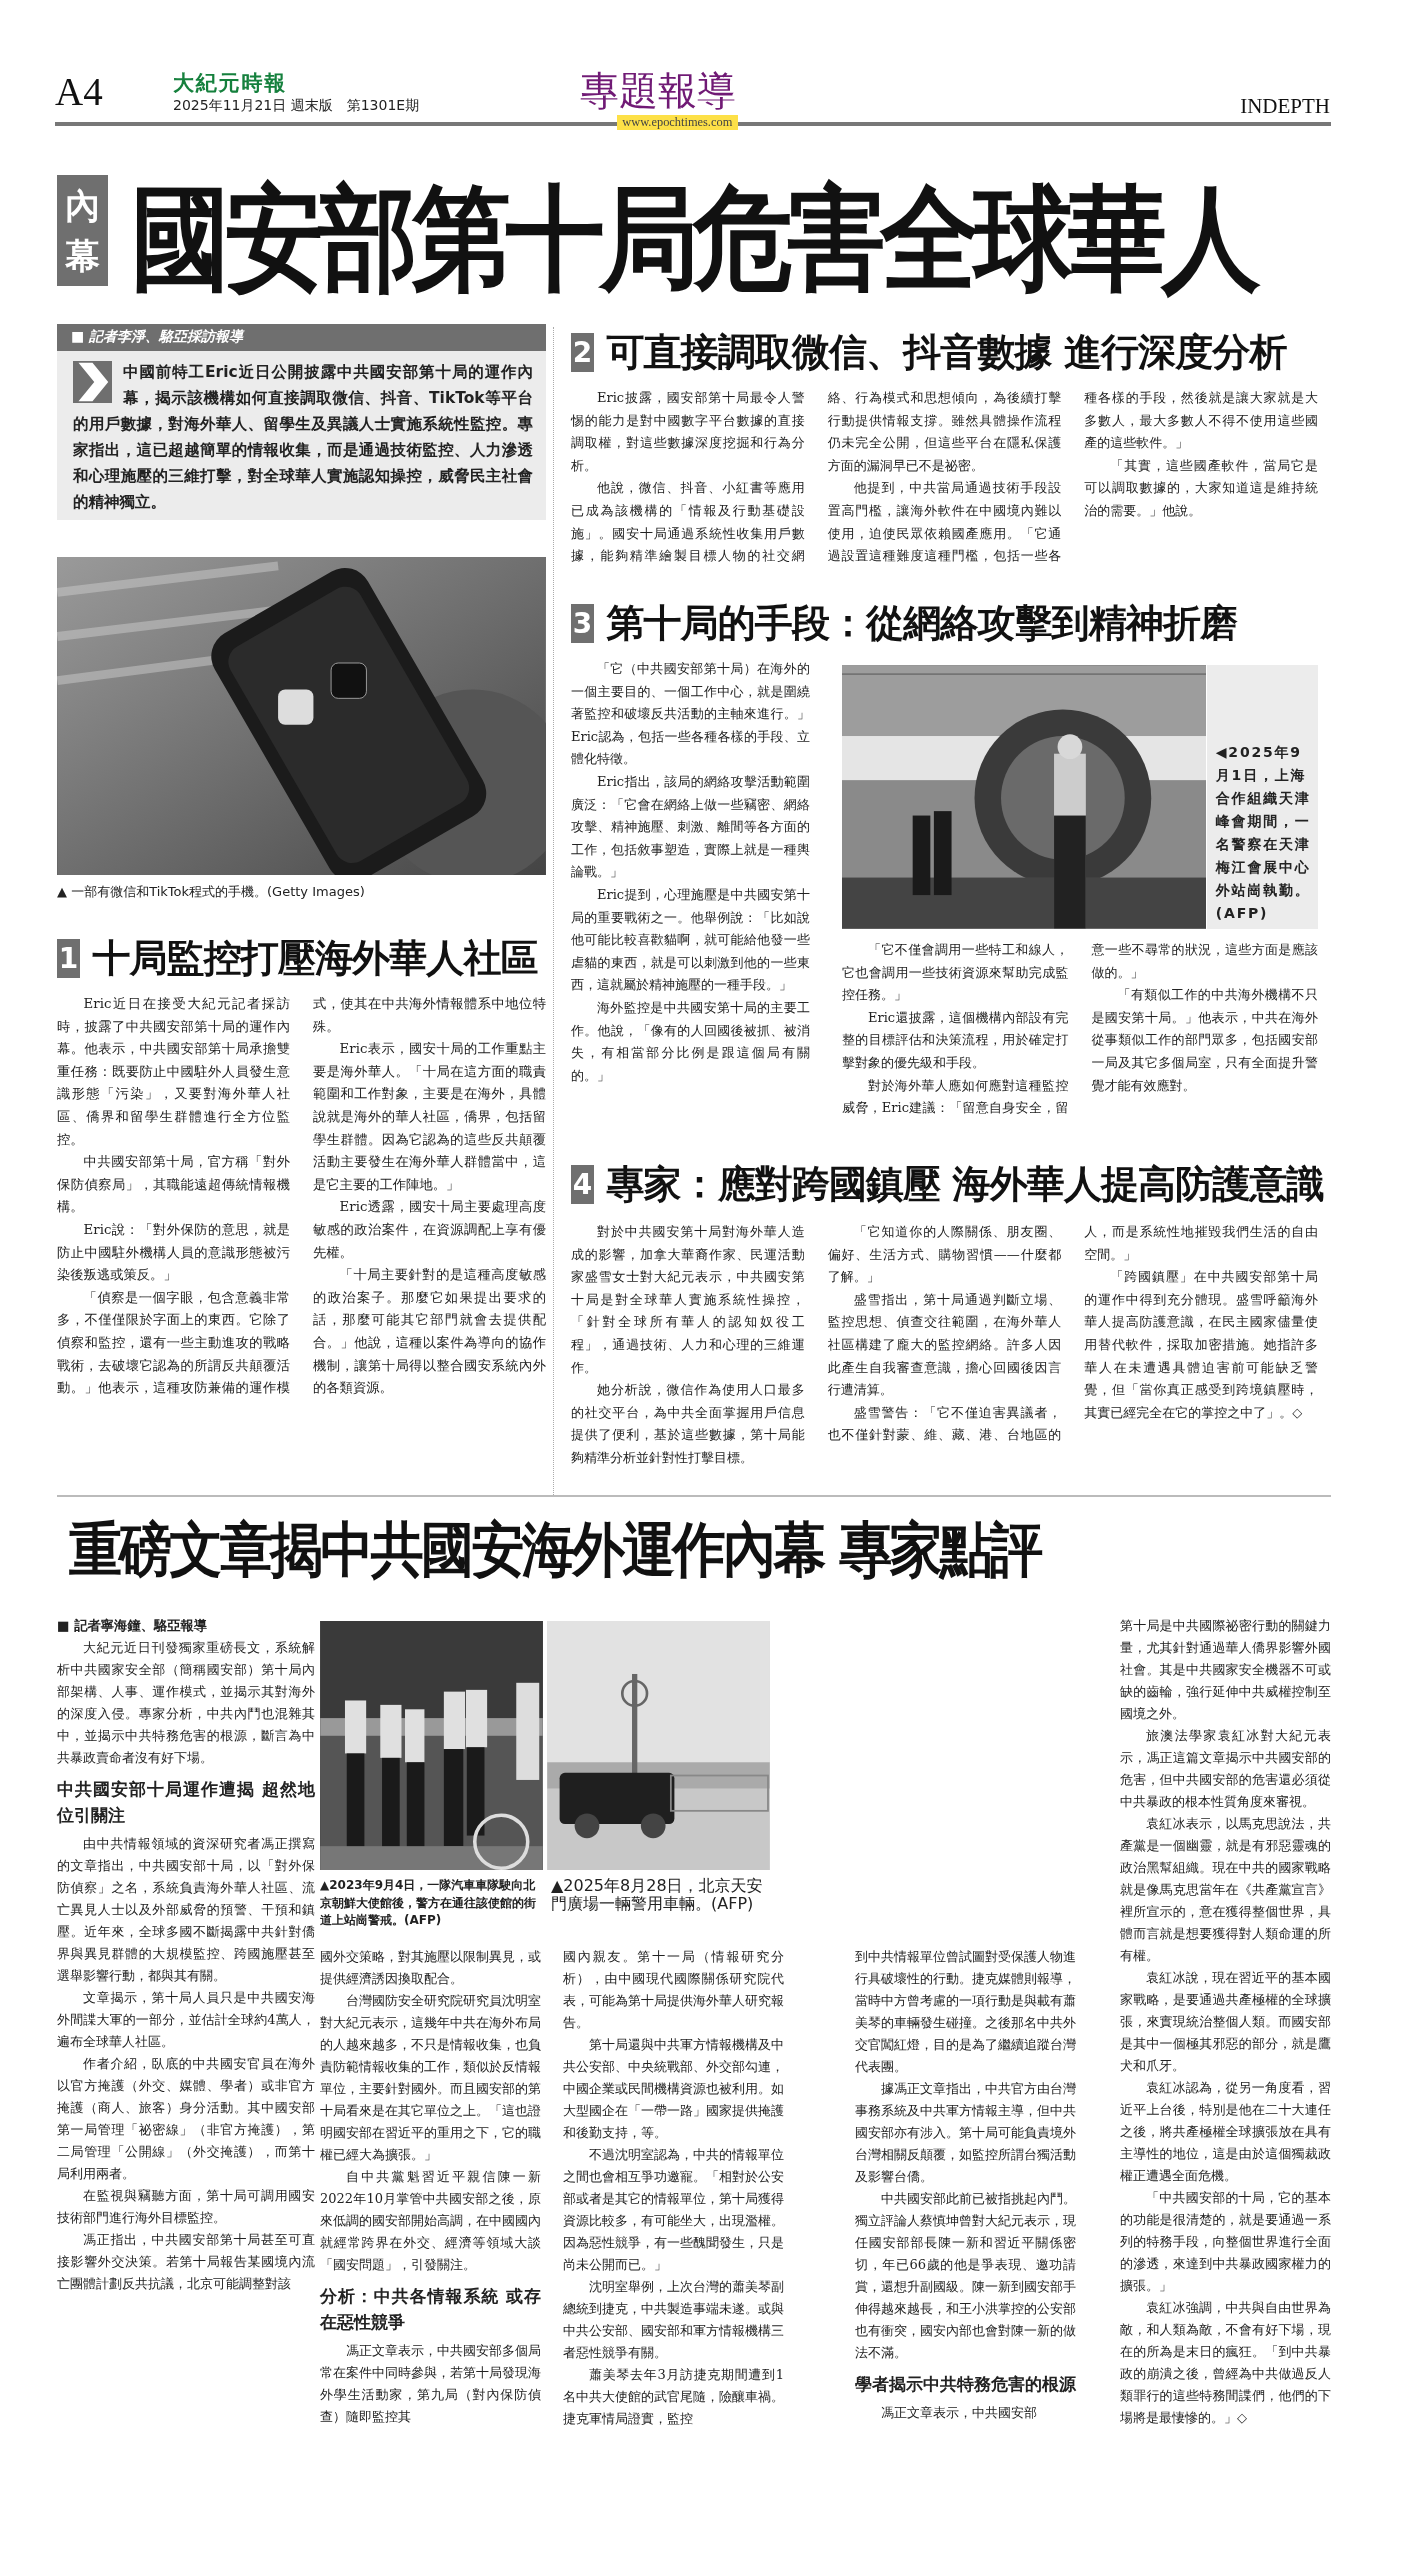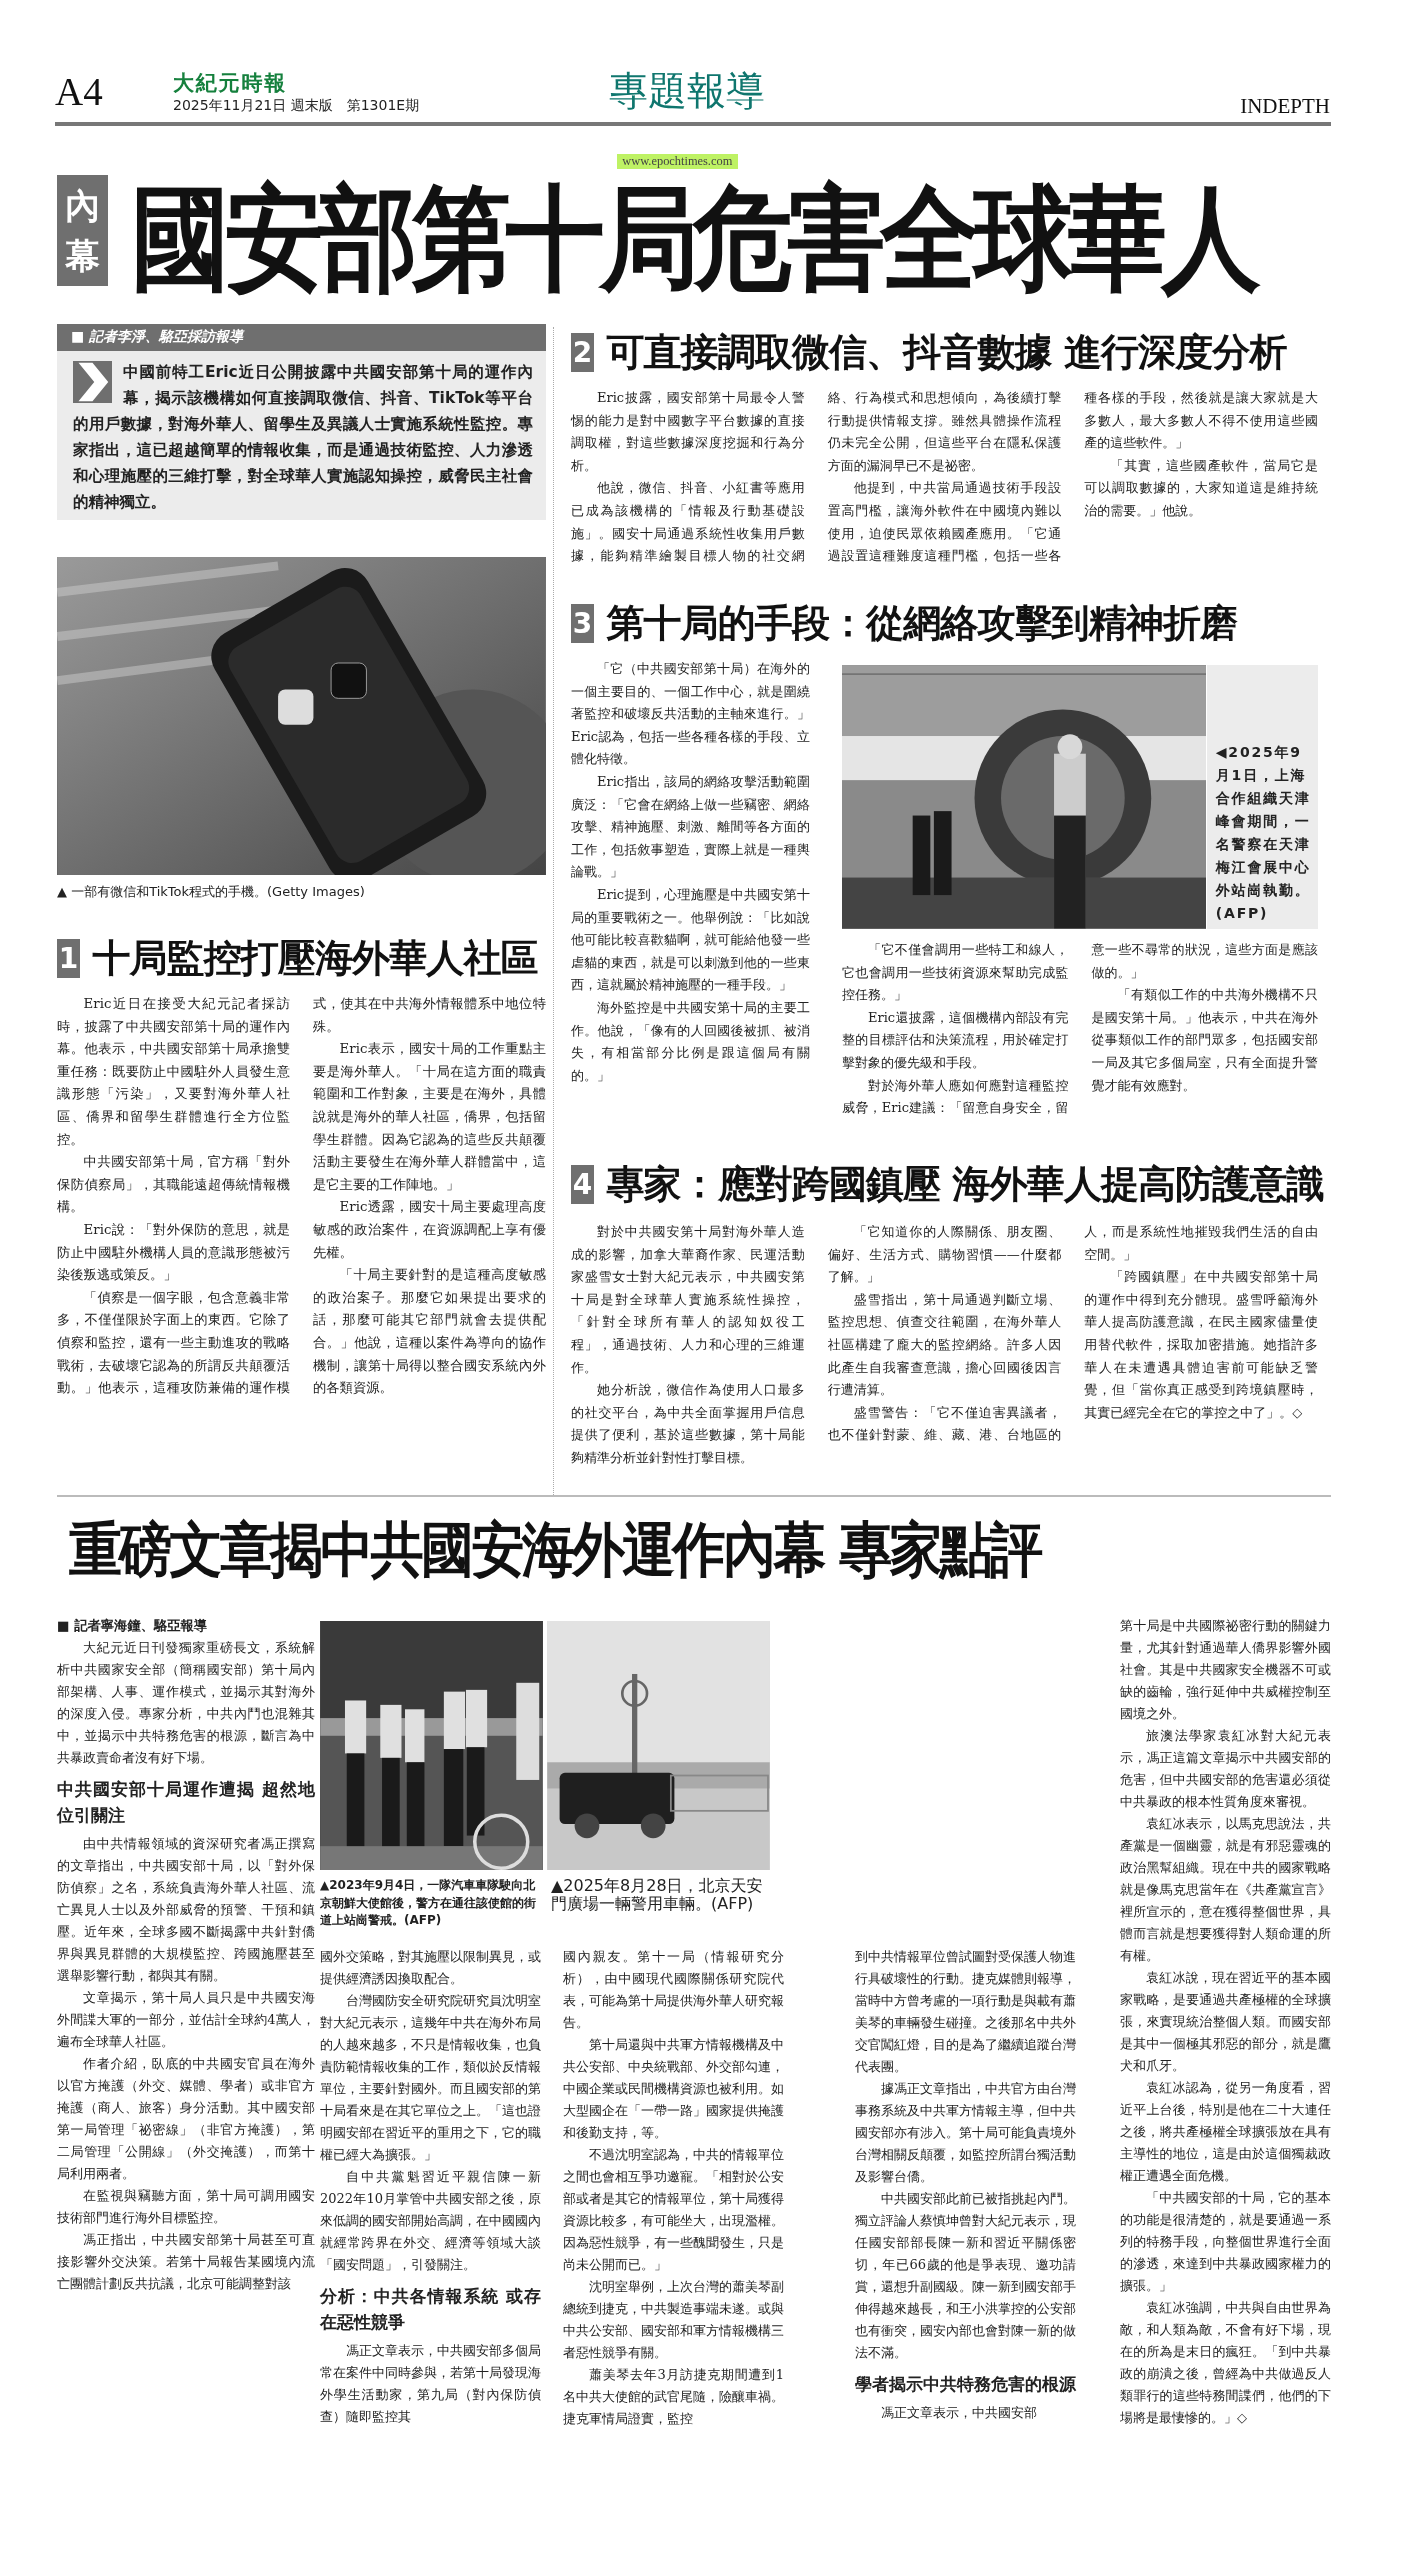--- a/index.html
+++ b/index.html
@@ -9,24 +9,24 @@
   .abs { position: absolute; }
   .body-text { font-family: "DejaVu Serif", serif; font-size: 13.3px; line-height: 22.6px; color: #222; text-align: justify; }
   .body-text p { text-indent: 2em; }
   .cols2 { column-count: 2; column-gap: 23px; }
   .cols3 { column-count: 3; column-gap: 23px; }
 
   
   .page-num { left: 55px; top: 69px; font-size: 39px; font-family: "Liberation Serif", serif; }
   .paper-name { left: 173px; top: 69px; font-size: 21px; font-weight: bold; letter-spacing: 1.8px; color:#15803d; font-family:"DejaVu Sans",sans-serif; }
   .paper-date { left: 173px; top: 97px; font-size: 14px; font-family: "DejaVu Sans", sans-serif; color:#222; }
-  .section-title { left: 609px; top: 64px; font-size: 39px; font-family: Liberation Serif, serif; color:#0f766e; }
+  .section-title { left: 580px; top: 64px; font-size: 39px; font-family: Liberation Serif, serif; color:#701a75; }
   .section-en { right: 85px; top: 94px; font-size: 21px; font-family: "Liberation Serif", serif; }
   .rule-top { left: 55px; top: 122px; width: 1276px; height: 4.4px; background: #777; }
-  .url { left: 617px; top: 115px; background:#bef264; padding: 0 5.3px; font-size: 12.4px; color:#444; font-family:"Liberation Serif",serif;margin-top:39px; }
+  .url { left: 617px; top: 115px; background:#fde047; padding: 0 5.3px; font-size: 12.4px; color:#444; font-family:"Liberation Serif",serif; }
 
   
   .tag-box { left: 57px; top: 175px; width: 51px; height: 111px; background: #6f6f6f; color:#fff;
              font-size: 35px; font-weight: bold; display:flex; flex-direction:column; align-items:center; justify-content:center; line-height: 50px; font-family:"DejaVu Sans",sans-serif; }
   .headline { left: 131px; top: 168px; font-size: 99px; font-weight: bold; letter-spacing: -5.3px; font-family: "DejaVu Sans", sans-serif; line-height: 124px; transform: scaleY(1.15); transform-origin: top left; }
 
   
   .summary-box { left: 57px; top: 324px; width: 489px; height: 196px; background:#ececec; }
   .byline-bar { left: 0; top: 0; width: 489px; height: 26.5px; background:#6f6f6f; color:#fff; font-size: 14px; font-weight:bold; padding: 3.5px 14px; font-family:"DejaVu Sans",sans-serif;font-style:italic; }
   .summary-arrow { left: 16px; top: 37px; width: 39px; height: 42px; background:#6f6f6f; }

